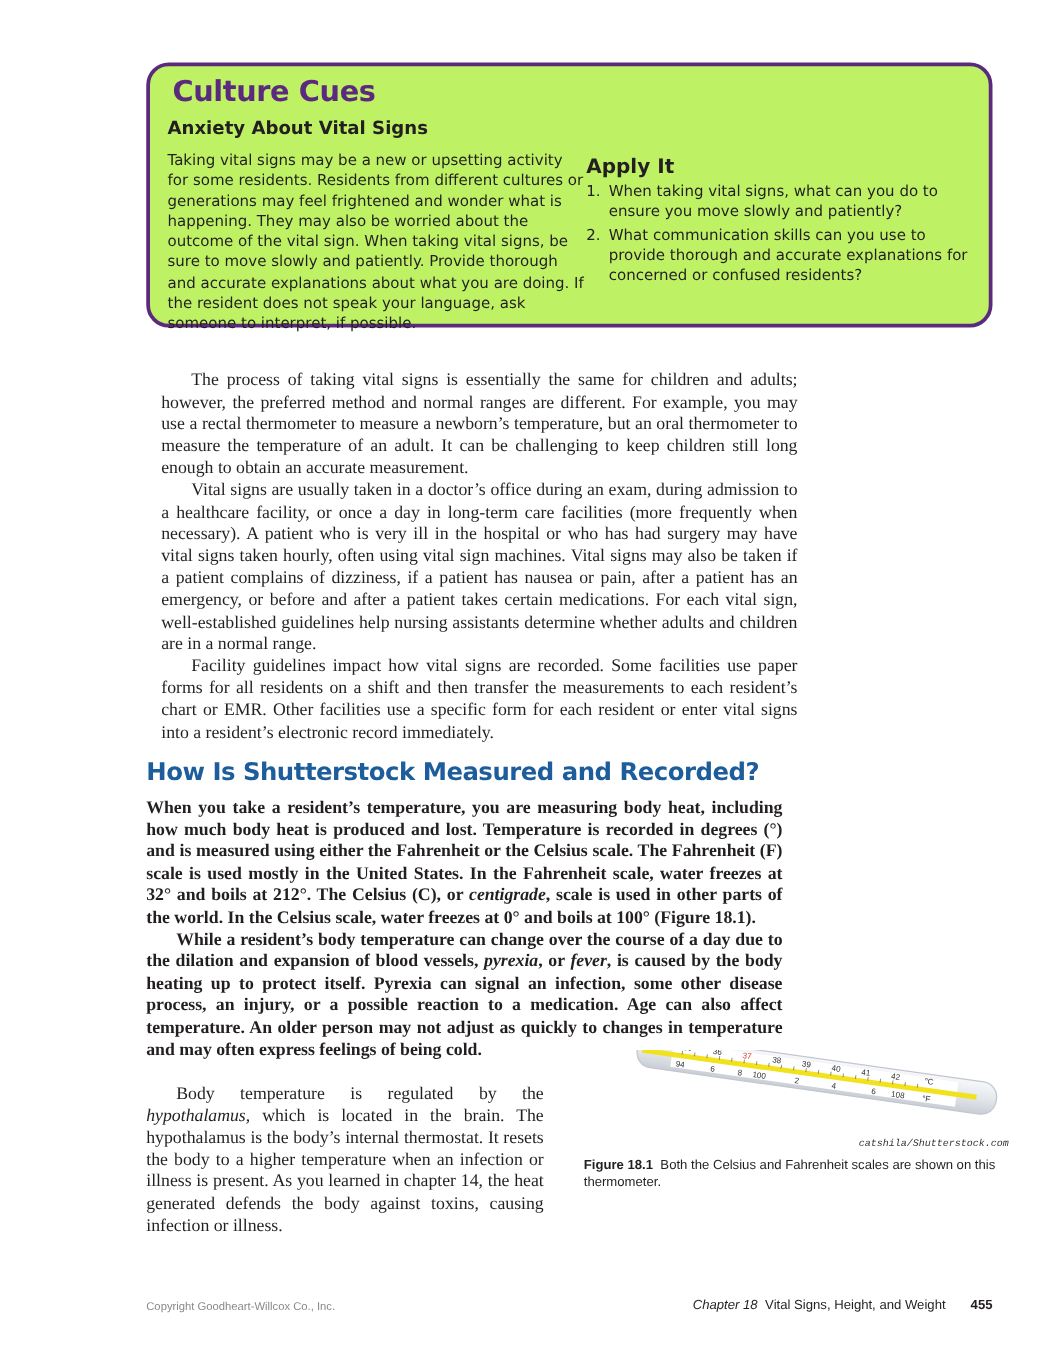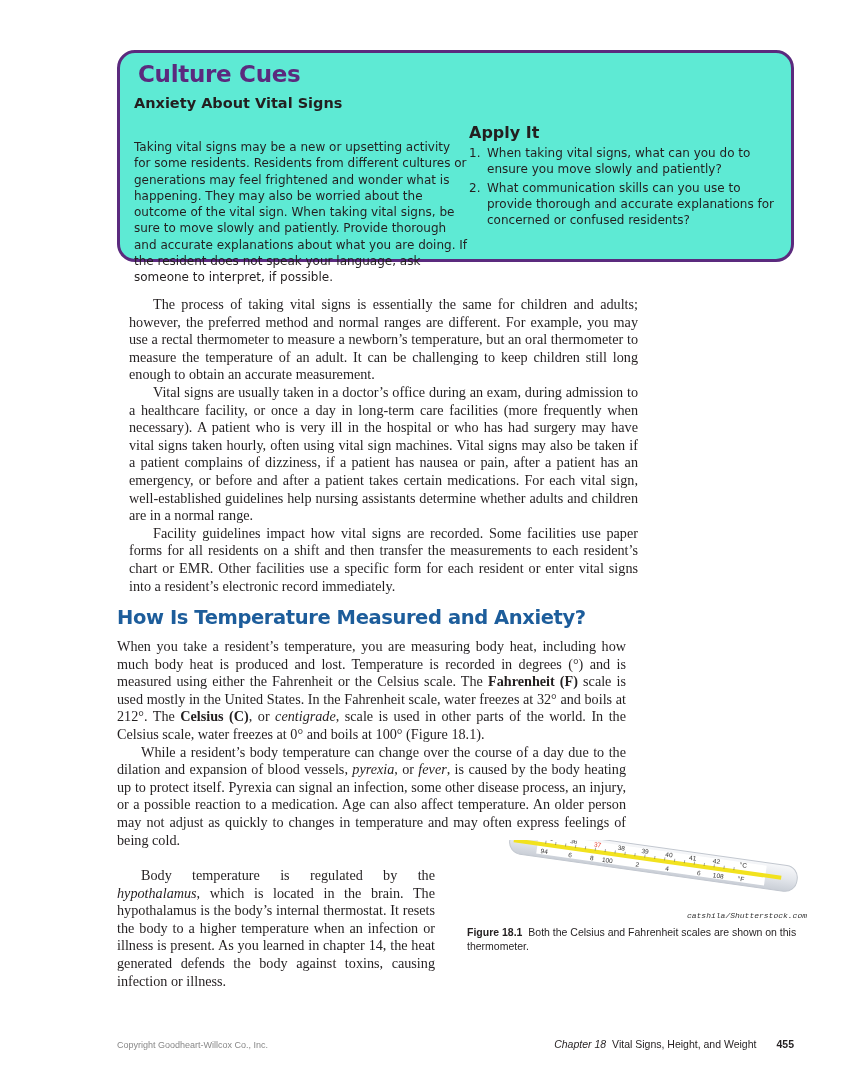--- a/index.html
+++ b/index.html
@@ -1,34 +1,34 @@
 <!DOCTYPE html>
 <html><head>
 <meta charset="utf-8">
 <style>
   html, body { margin: 0; padding: 0; background: #ffffff; }
   body { width: 849px; height: 1087px; position: relative; overflow: hidden; }
 
   .box {
     position: absolute; left: 117px; top: 50px; width: 677px; height: 212px;
-    background: #5eead4; border: 3px solid #5b2a7e; border-radius: 18px;
+    background: #bef264; border: 3px solid #5b2a7e; border-radius: 18px;
     box-sizing: border-box;
   }
   .box-title {
     position: absolute; left: 18px; top: 8px;
     font-family: "DejaVu Sans", sans-serif; font-weight: bold; font-size: 23px;
     color: #5b2a7e; letter-spacing: -0.3px;
   }
   .box-subtitle {
     position: absolute; left: 14px; top: 42px;
     font-family: "DejaVu Sans", sans-serif; font-weight: bold; font-size: 14.5px; color: #231f20;
   }
   .box-body {
     position: absolute; left: 14px; top: 67px; width: 335px;
-    font-family: "DejaVu Sans", sans-serif; font-size: 12px; line-height: 16.3px; color: #231f20; margin-top: 19px;
+    font-family: "DejaVu Sans", sans-serif; font-size: 12px; line-height: 16.3px; color: #231f20;
   }
   .apply { position: absolute; left: 349px; top: 70px; width: 320px;
     font-family: "DejaVu Sans", sans-serif; color: #231f20; }
   .apply-title { font-weight: bold; font-size: 16px; margin-bottom: 3px; }
   .apply ol { margin: 0; padding: 0; list-style: none; }
   .apply li { position: relative; padding-left: 18px; font-size: 12px; line-height: 16.3px; margin-bottom: 2px; }
   .apply .num { position: absolute; left: 0; top: 0; }
 
   .body-text {
     position: absolute; left: 117px; width: 509px;
@@ -91,23 +91,23 @@
     </ol>
   </div>
 </div>
 
 <div class="body-text" style="top:296px;margin-left:12px;">
   <p>The process of taking vital signs is essentially the same for children and adults; however, the preferred method and normal ranges are different. For example, you may use a rectal thermometer to measure a newborn’s temperature, but an oral thermometer to measure the temperature of an adult. It can be challenging to keep children still long enough to obtain an accurate measurement.</p>
   <p>Vital signs are usually taken in a doctor’s office during an exam, during admission to a healthcare facility, or once a day in long-term care facilities (more frequently when necessary). A patient who is very ill in the hospital or who has had surgery may have vital signs taken hourly, often using vital sign machines. Vital signs may also be taken if a patient complains of dizziness, if a patient has nausea or pain, after a patient has an emergency, or before and after a patient takes certain medications. For each vital sign, well-established guidelines help nursing assistants determine whether adults and children are in a normal range.</p>
   <p>Facility guidelines impact how vital signs are recorded. Some facilities use paper forms for all residents on a shift and then transfer the measurements to each resident’s chart or EMR. Other facilities use a specific form for each resident or enter vital signs into a resident’s electronic record immediately.</p>
 </div>
 
-<div class="section-heading">How Is Temperature Measured and Anxiety?</div>
+<div class="section-heading">How Is Shutterstock Measured and Recorded?</div>
 
-<div class="body-text" style="top:638px;">
+<div class="body-text" style="top:638px;font-weight:bold;">
   <p class="noindent"><span>When you take a resident’s temperature, you are measuring body heat, including how much body heat is produced and lost. Temperature is recorded in degrees (°) and is measured using either the Fahrenheit or the Celsius scale. The </span><b>Fahrenheit (F)</b><span> scale is used mostly in the United States. In the Fahrenheit scale, water freezes at 32° and boils at 212°. The </span><b>Celsius (C)</b><span>, or </span><i>centigrade</i><span>, scale is used in other parts of the world. In the Celsius scale, water freezes at 0° and boils at 100° (Figure 18.1).</span></p>
   <p><span>While a resident’s body temperature can change over the course of a day due to the dilation and expansion of blood vessels, </span><i>pyrexia</i><span>, or </span><i>fever</i><span>, is caused by the body heating up to protect itself. Pyrexia can signal an infection, some other disease process, an injury, or a possible reaction to a medication. Age can also affect temperature. An older person may not adjust as quickly to changes in temperature and may often express feelings of being cold.</span></p>
 </div>
 <div class="body-text narrow" style="top:839px;margin-top:28px;">
   <p><span>Body temperature is regulated by the </span><i>hypothalamus</i><span>, which is located in the brain. The hypothalamus is the body’s internal thermostat. It resets the body to a higher temperature when an infection or illness is present. As you learned in chapter 14, the heat generated defends the body against toxins, causing infection or illness.</span></p>
 </div>
 
 <div class="figure">
   <div class="thermo">
     <svg width="345" height="72" viewBox="0 0 345 72">

